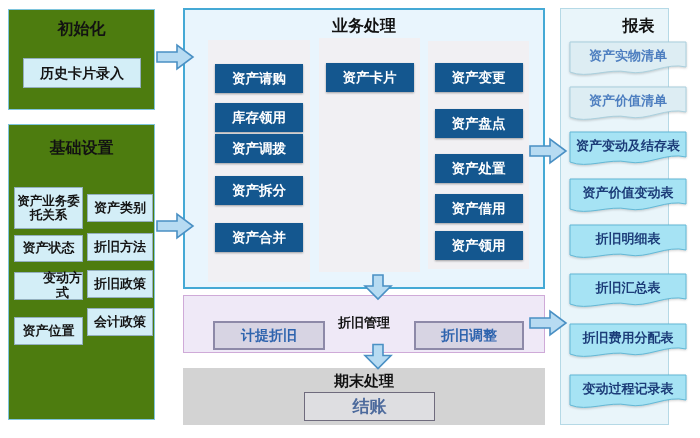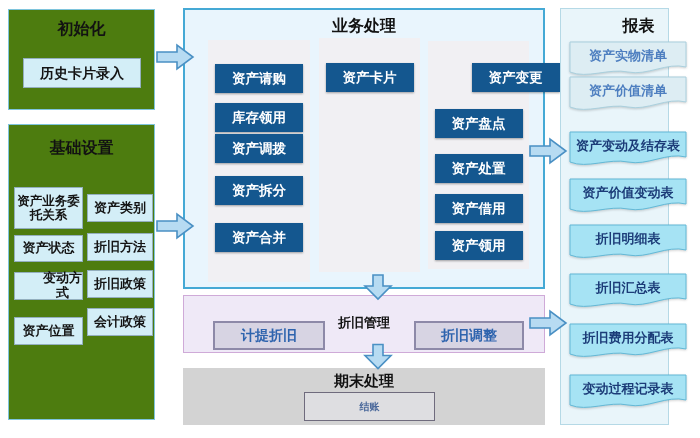--- a/index.html
+++ b/index.html
@@ -39,21 +39,21 @@
     position:absolute; top:17px; height:29px; display:flex; align-items:center; justify-content:center;
     background:#d7d4e3; border:2px solid #8d89a8; color:#2e64ae; font-weight:bold; font-size:14px; cursor:default;margin-top:8px;
   }
 
   
   #close { left:183px; top:368px; width:362px; height:57px; background:#d3d3d3; }
   #close .panel-title { font-size:15px; padding-top:4px; }
   #closing-btn {
     position:absolute; left:121px; top:24px; width:131px; height:29px;
     display:flex; align-items:center; justify-content:center;
-    background:#dedee1; border:1px solid #6f6b7d; color:#4c6a9c; font-weight:bold; font-size:10px; cursor:default;
+    background:#dedee1; border:1px solid #6f6b7d; color:#4c6a9c; font-weight:bold; font-size:17px; cursor:default;
   }
 
   
   #reports { left:560px; top:8px; width:109px; height:417px; background:#e9f5fa; border:1px solid #b5d9e6;padding-left:48px; }
   #reports .panel-title { font-size:16px; padding-top:7px; }
   .report-item { position:absolute; left:8px; width:118px; height:36px; cursor:default; }
   .report-item svg { position:absolute; left:0; top:0; width:100%; height:100%;
     filter:drop-shadow(0 1px 1px rgba(0,0,0,.18)); }
   .report-item span {
     position:relative; display:flex; align-items:center; justify-content:center;
@@ -99,21 +99,21 @@
       <div class="dk-btn" style="top:94px;">资产调拨</div>
       <div class="dk-btn" style="top:136px;">资产拆分</div>
       <div class="dk-btn" style="top:183px;">资产合并</div>
     </div>
 
     <div class="biz-col" style="left:134px; top:28px; width:101px; height:234px;">
       <div class="dk-btn" style="top:25px;">资产卡片</div>
     </div>
 
     <div class="biz-col" style="left:243px; top:31px; width:101px; height:228px;">
-      <div class="dk-btn" style="top:22px;margin-left:37px;">资产变更</div>
+      <div class="dk-btn" style="top:22px;">资产变更</div>
       <div class="dk-btn" style="top:68px;">资产盘点</div>
       <div class="dk-btn" style="top:113px;">资产处置</div>
       <div class="dk-btn" style="top:153px;">资产借用</div>
       <div class="dk-btn" style="top:190px;">资产领用</div>
     </div>
   </div>
 
   <div class="panel" id="dep">
     <div class="panel-title">折旧管理</div>
     <div class="dep-btn" style="left:29px; width:112px;">计提折旧</div>
@@ -127,21 +127,21 @@
 
   <div class="panel" id="reports">
     <div class="panel-title">报表</div>
 
     <div class="report-item pale" style="top:32px;">
       <svg viewBox="0 0 118 36" preserveAspectRatio="none">
           <path d="M1,1 L117,1 L117,26 C98,21 78,35 59,31 C40,27 18,38 1,31 Z"></path>
         </svg>
       <span>资产实物清单</span>
     </div>
-    <div class="report-item pale" style="top:67px;">
+    <div class="report-item pale" style="top:77px;">
       <svg viewBox="0 0 118 36" preserveAspectRatio="none">
           <path d="M1,1 L117,1 L117,26 C98,21 78,35 59,31 C40,27 18,38 1,31 Z"></path>
         </svg>
       <span>资产价值清单</span>
     </div>
     <div class="report-item cyan" style="top:122px;">
       <svg viewBox="0 0 118 36" preserveAspectRatio="none">
           <path d="M1,1 L117,1 L117,26 C98,21 78,35 59,31 C40,27 18,38 1,31 Z"></path>
         </svg>
       <span>资产变动及结存表</span>

